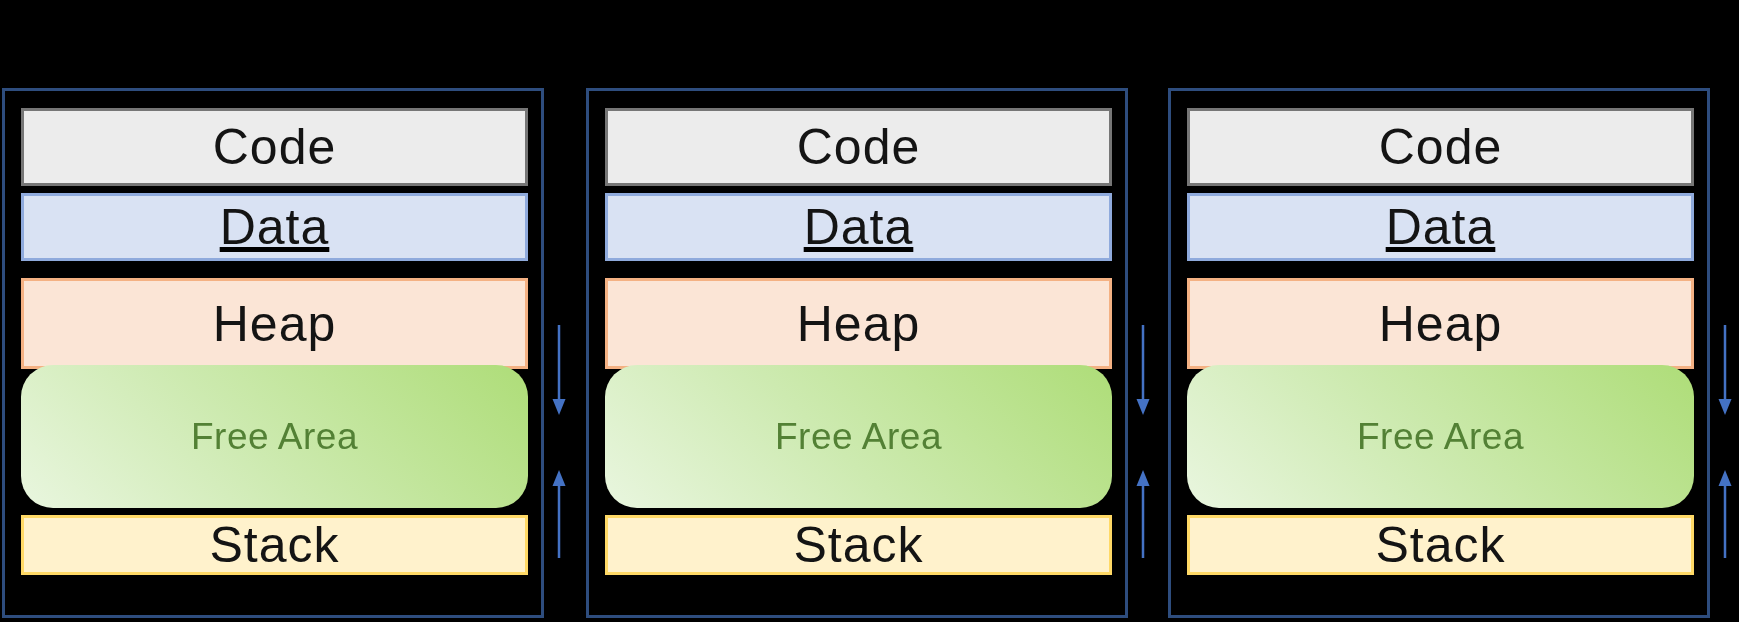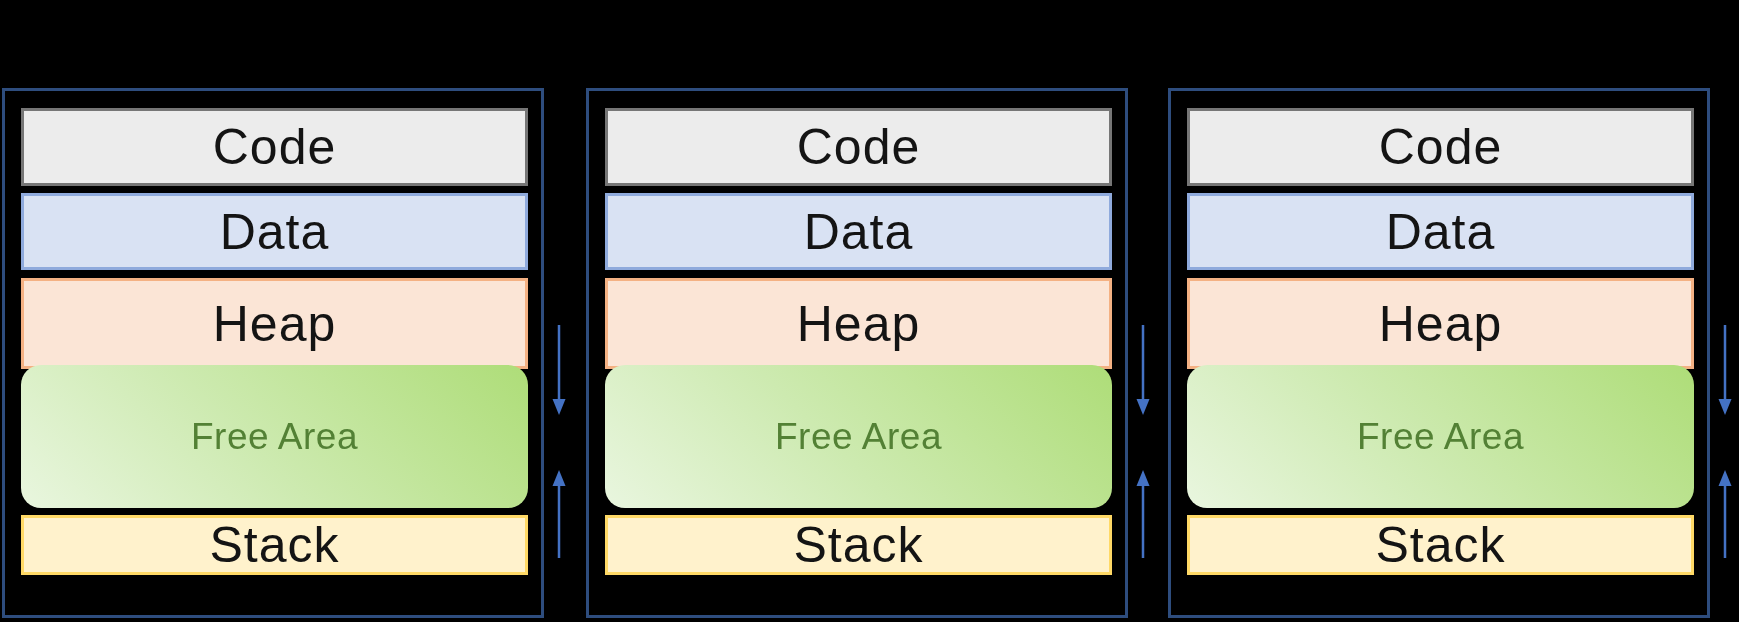--- a/index.html
+++ b/index.html
@@ -13,24 +13,24 @@
     position:absolute;top:88px;width:542px;height:530px;
     border:3px solid var(--panel-border,#2e4d7e);
     box-sizing:border-box;background:#000;
   }
   .p1{left:2px}.p2{left:586px}.p3{left:1168px}
   .seg{
     position:absolute;left:16px;right:13px;box-sizing:border-box;
     display:flex;align-items:center;justify-content:center;
   }
   .seg-code{top:17px;height:78px;background:var(--code-fill,#ececec);border:3px solid var(--code-border,#767676);}
-  .seg-data{top:102px;height:77px;background:var(--data-fill,#d9e2f3);border:3px solid var(--data-border,#8faadc);}
+  .seg-data{top:102px;height:68px;background:var(--data-fill,#d9e2f3);border:3px solid var(--data-border,#8faadc);text-decoration:underline;}
   .seg-heap{top:187px;height:91px;background:var(--heap-fill,#fbe5d6);border:3px solid var(--heap-border,#f4b183);}
   .seg-free{
-    top:274px;height:143px;border-radius:20px;
+    top:274px;height:143px;border-radius:32px;
     background:linear-gradient(225deg,var(--free-start,#aedd78) 0%,var(--free-mid,#cdeab0) 55%,var(--free-end,#e9f6df) 100%);
     justify-content:center;
   }
   .seg-stack{top:424px;height:60px;background:var(--stack-fill,#fff2cc);border:3px solid var(--stack-border,#ffd966);}
   .seg-label{font-size:50px;line-height:1;color:var(--label,#141414);letter-spacing:1px;}
   .seg-free .seg-label{font-size:37px;color:var(--free-text,#538135);letter-spacing:0.5px;}
   .arrowcol{position:absolute;top:0;width:16px;height:622px;}
   .ac1{left:551px}.ac2{left:1135px}.ac3{left:1717px}
   .arrow{position:absolute;left:0;display:block;}
   .arrow-down{top:325px}

